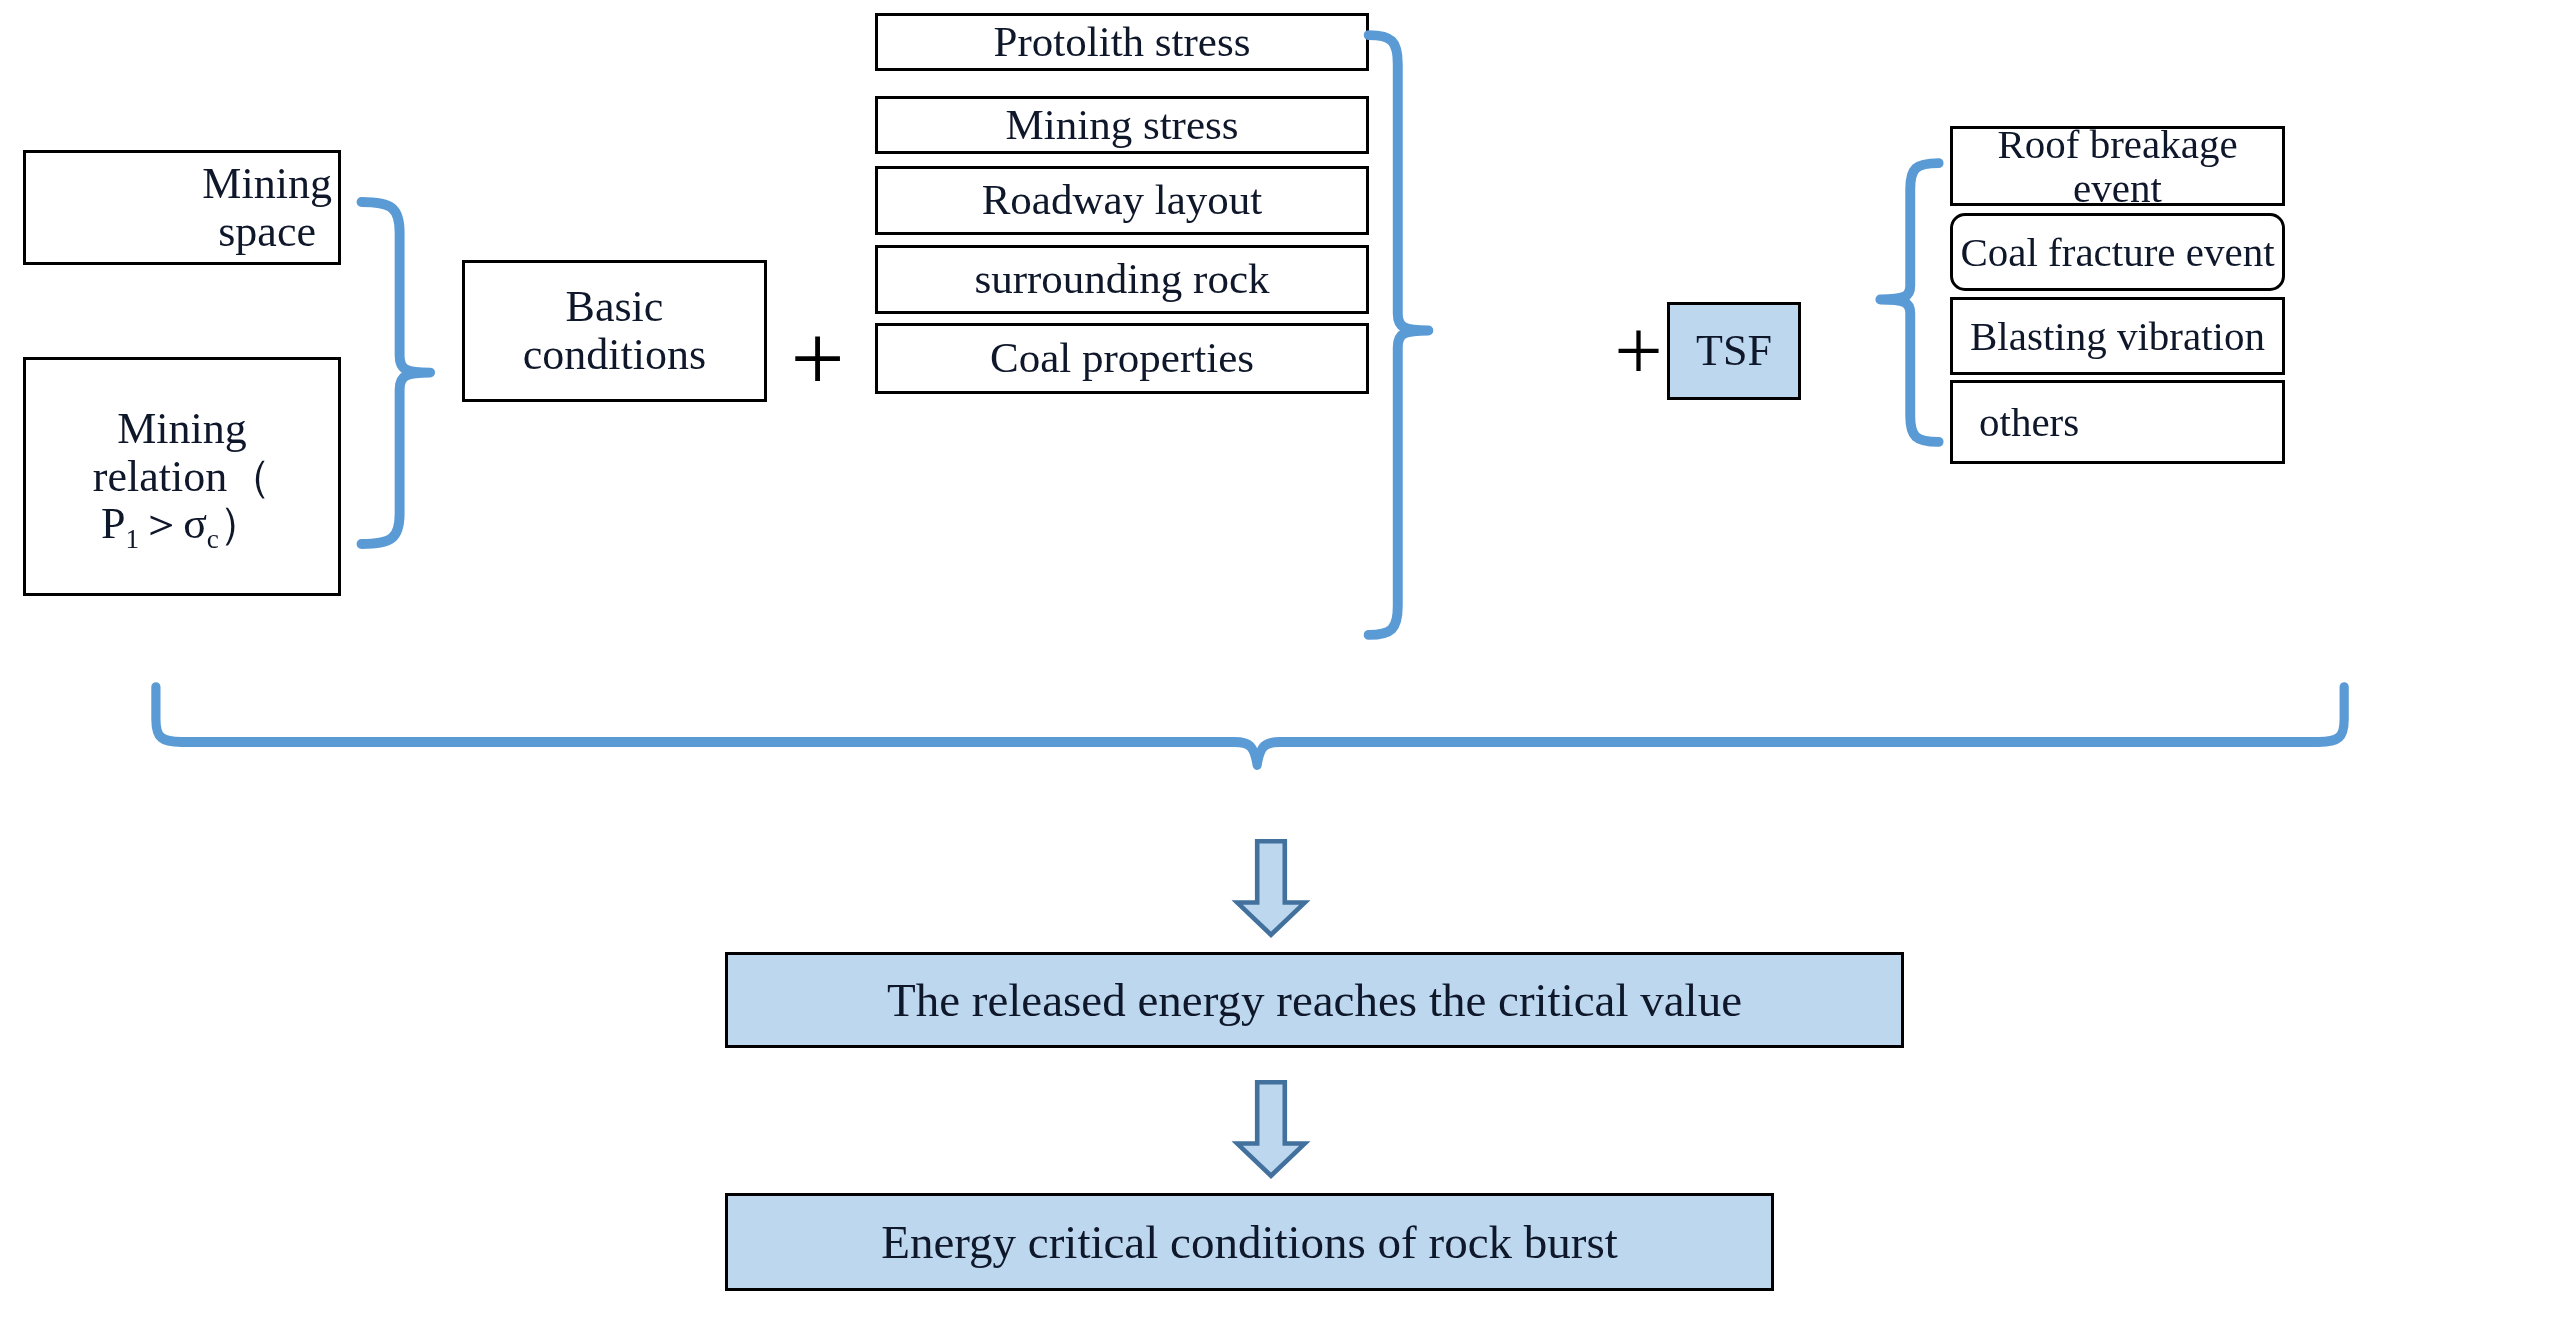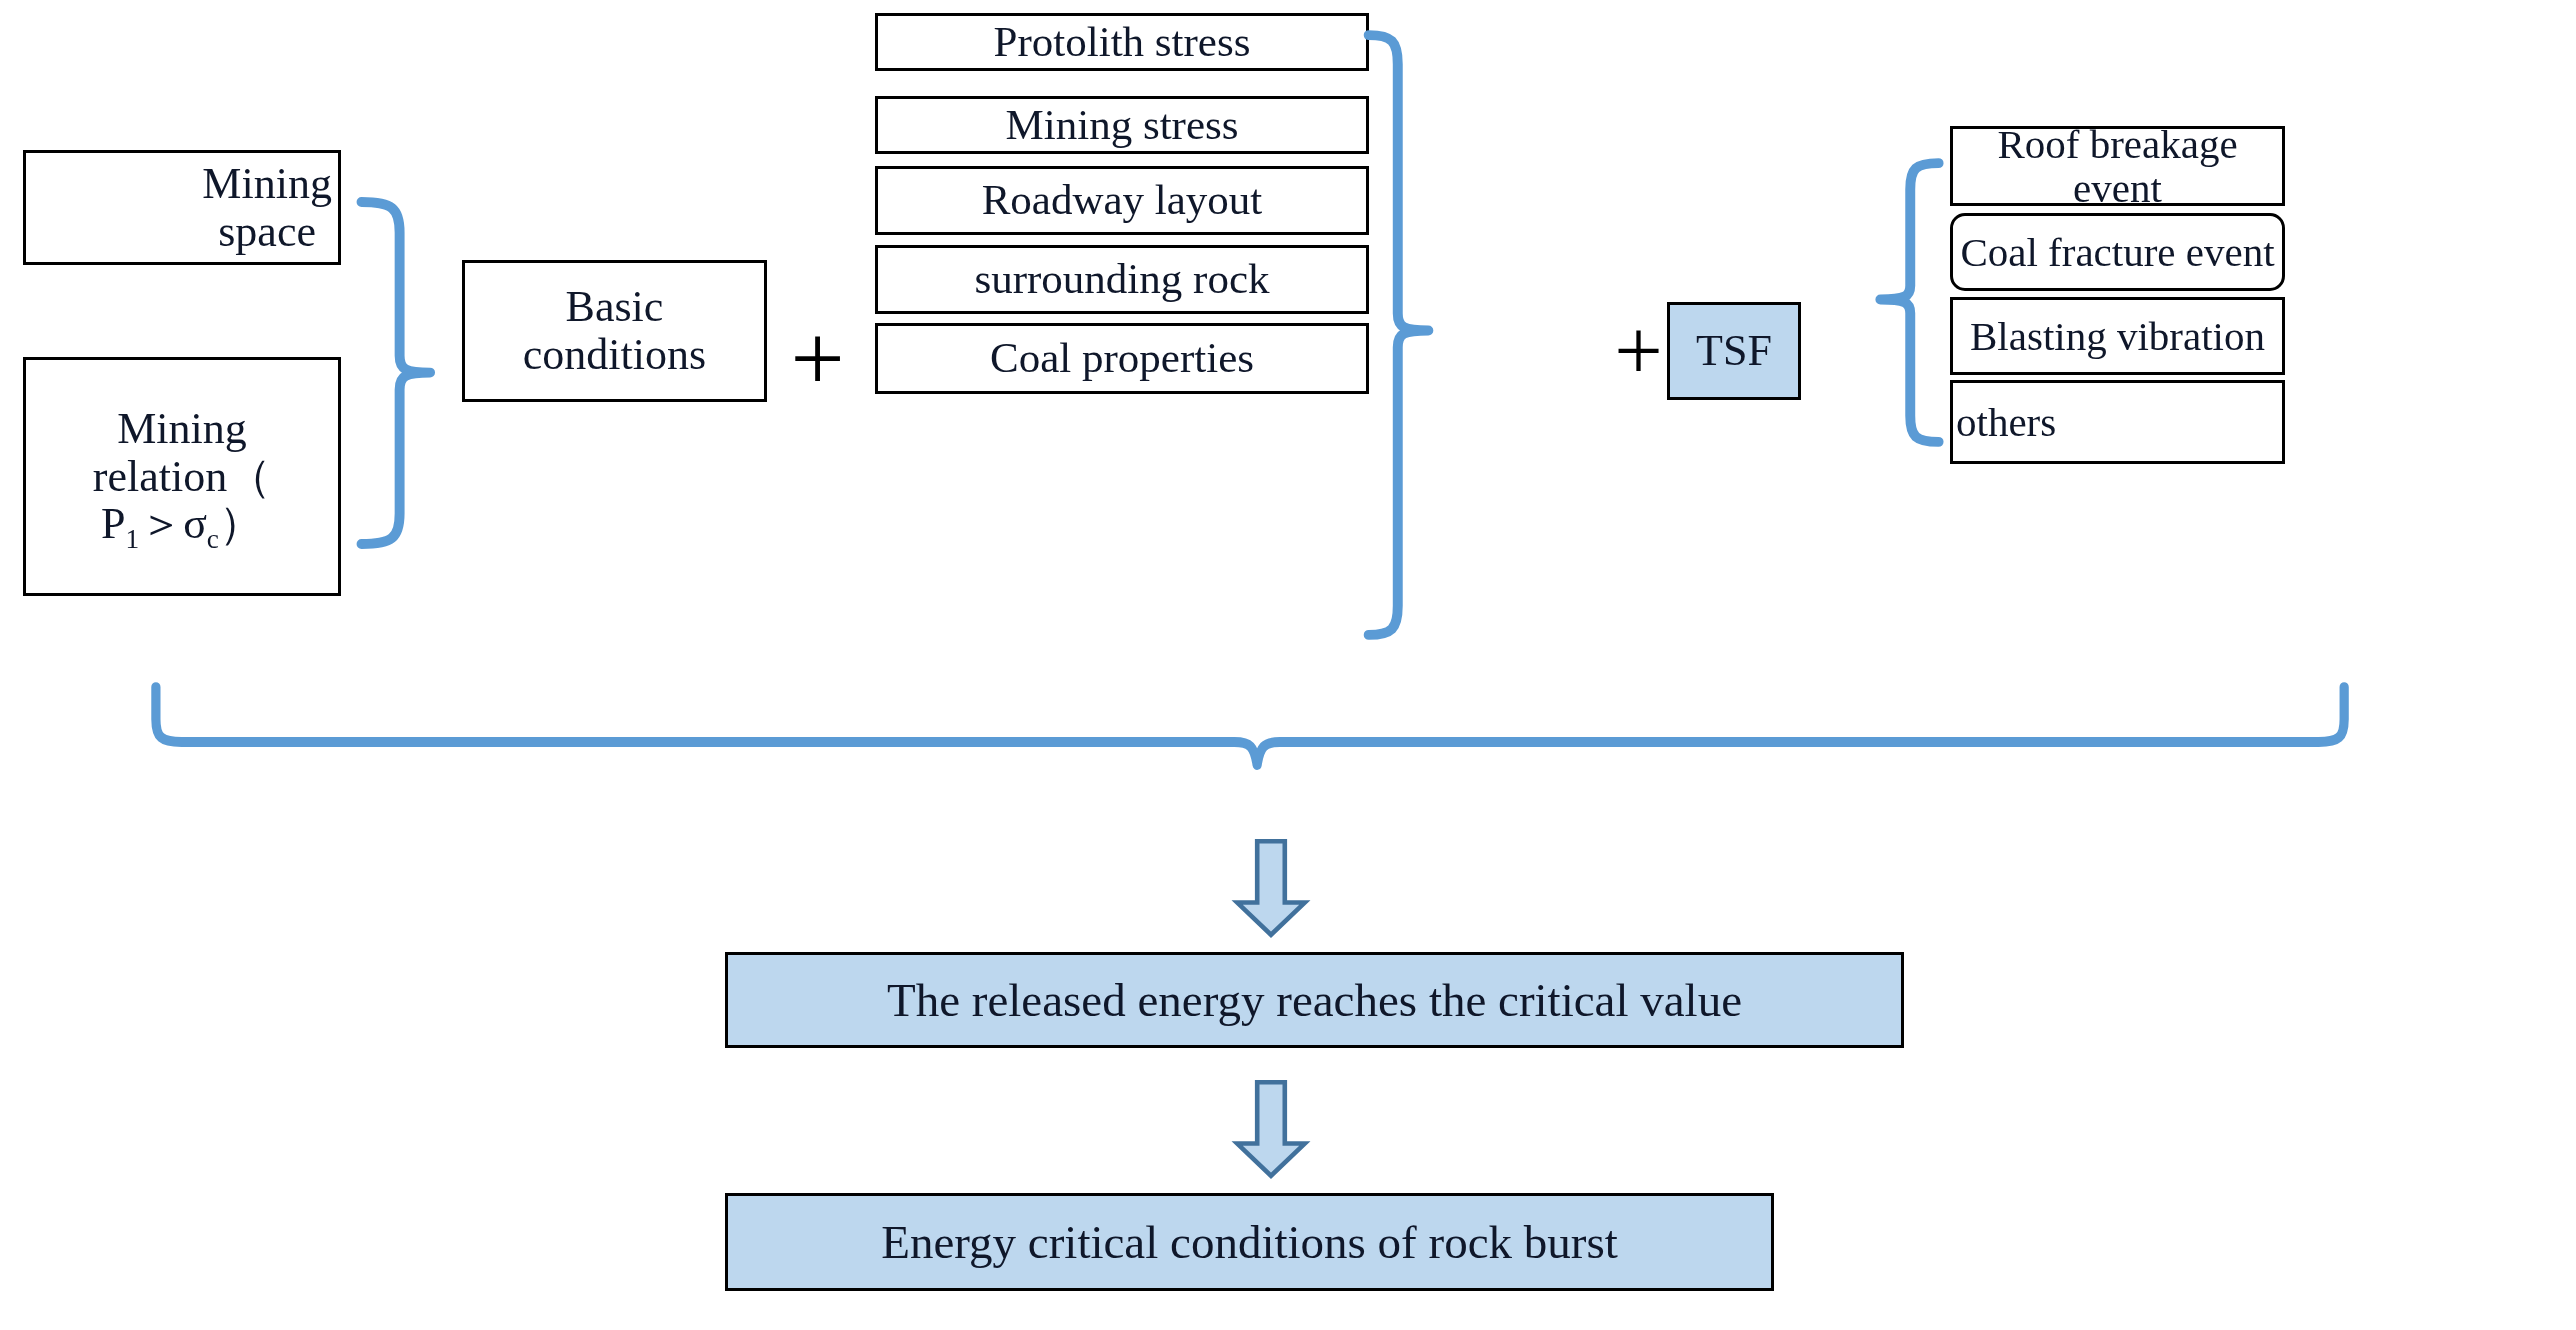--- a/index.html
+++ b/index.html
@@ -137,21 +137,21 @@
 
   <div class="box" style="left:1950px; top:126px; width:335px; height:80px; font-size:41px;">
     <span>Roof breakage event</span>
   </div>
   <div class="box" style="left:1950px; top:213px; width:335px; height:78px; font-size:41px;border-radius:15px;">
     <span>Coal fracture event</span>
   </div>
   <div class="box" style="left:1950px; top:297px; width:335px; height:78px; font-size:41px;">
     <span>Blasting vibration</span>
   </div>
-  <div class="box" style="left:1950px; top:380px; width:335px; height:84px; font-size:41px; justify-content:flex-start; padding-left:3px;">
+  <div class="box" style="left:1950px; top:380px; width:335px; height:84px; font-size:41px; justify-content:flex-start; padding-left:26px;">
     <span>others</span>
   </div>
 
   <div class="bigbrace" style="position:absolute; left:138px; top:681px; width:2220px; height:103px;">
     <svg width="2220" height="103" viewBox="0 0 2900 135" fill="none">
       <path d="M20 8 L20 50 C20 74 28 80 56 80 L1540 80
                C1562 80 1568 86 1572 110
                C1576 86 1582 80 1604 80 L3068 80
                C3096 80 3104 74 3104 50 L3104 8" transform="scale(0.93 1)" stroke="#5B9BD5" stroke-width="13" stroke-linecap="round" stroke-linejoin="round" fill="none"></path>
     </svg>

